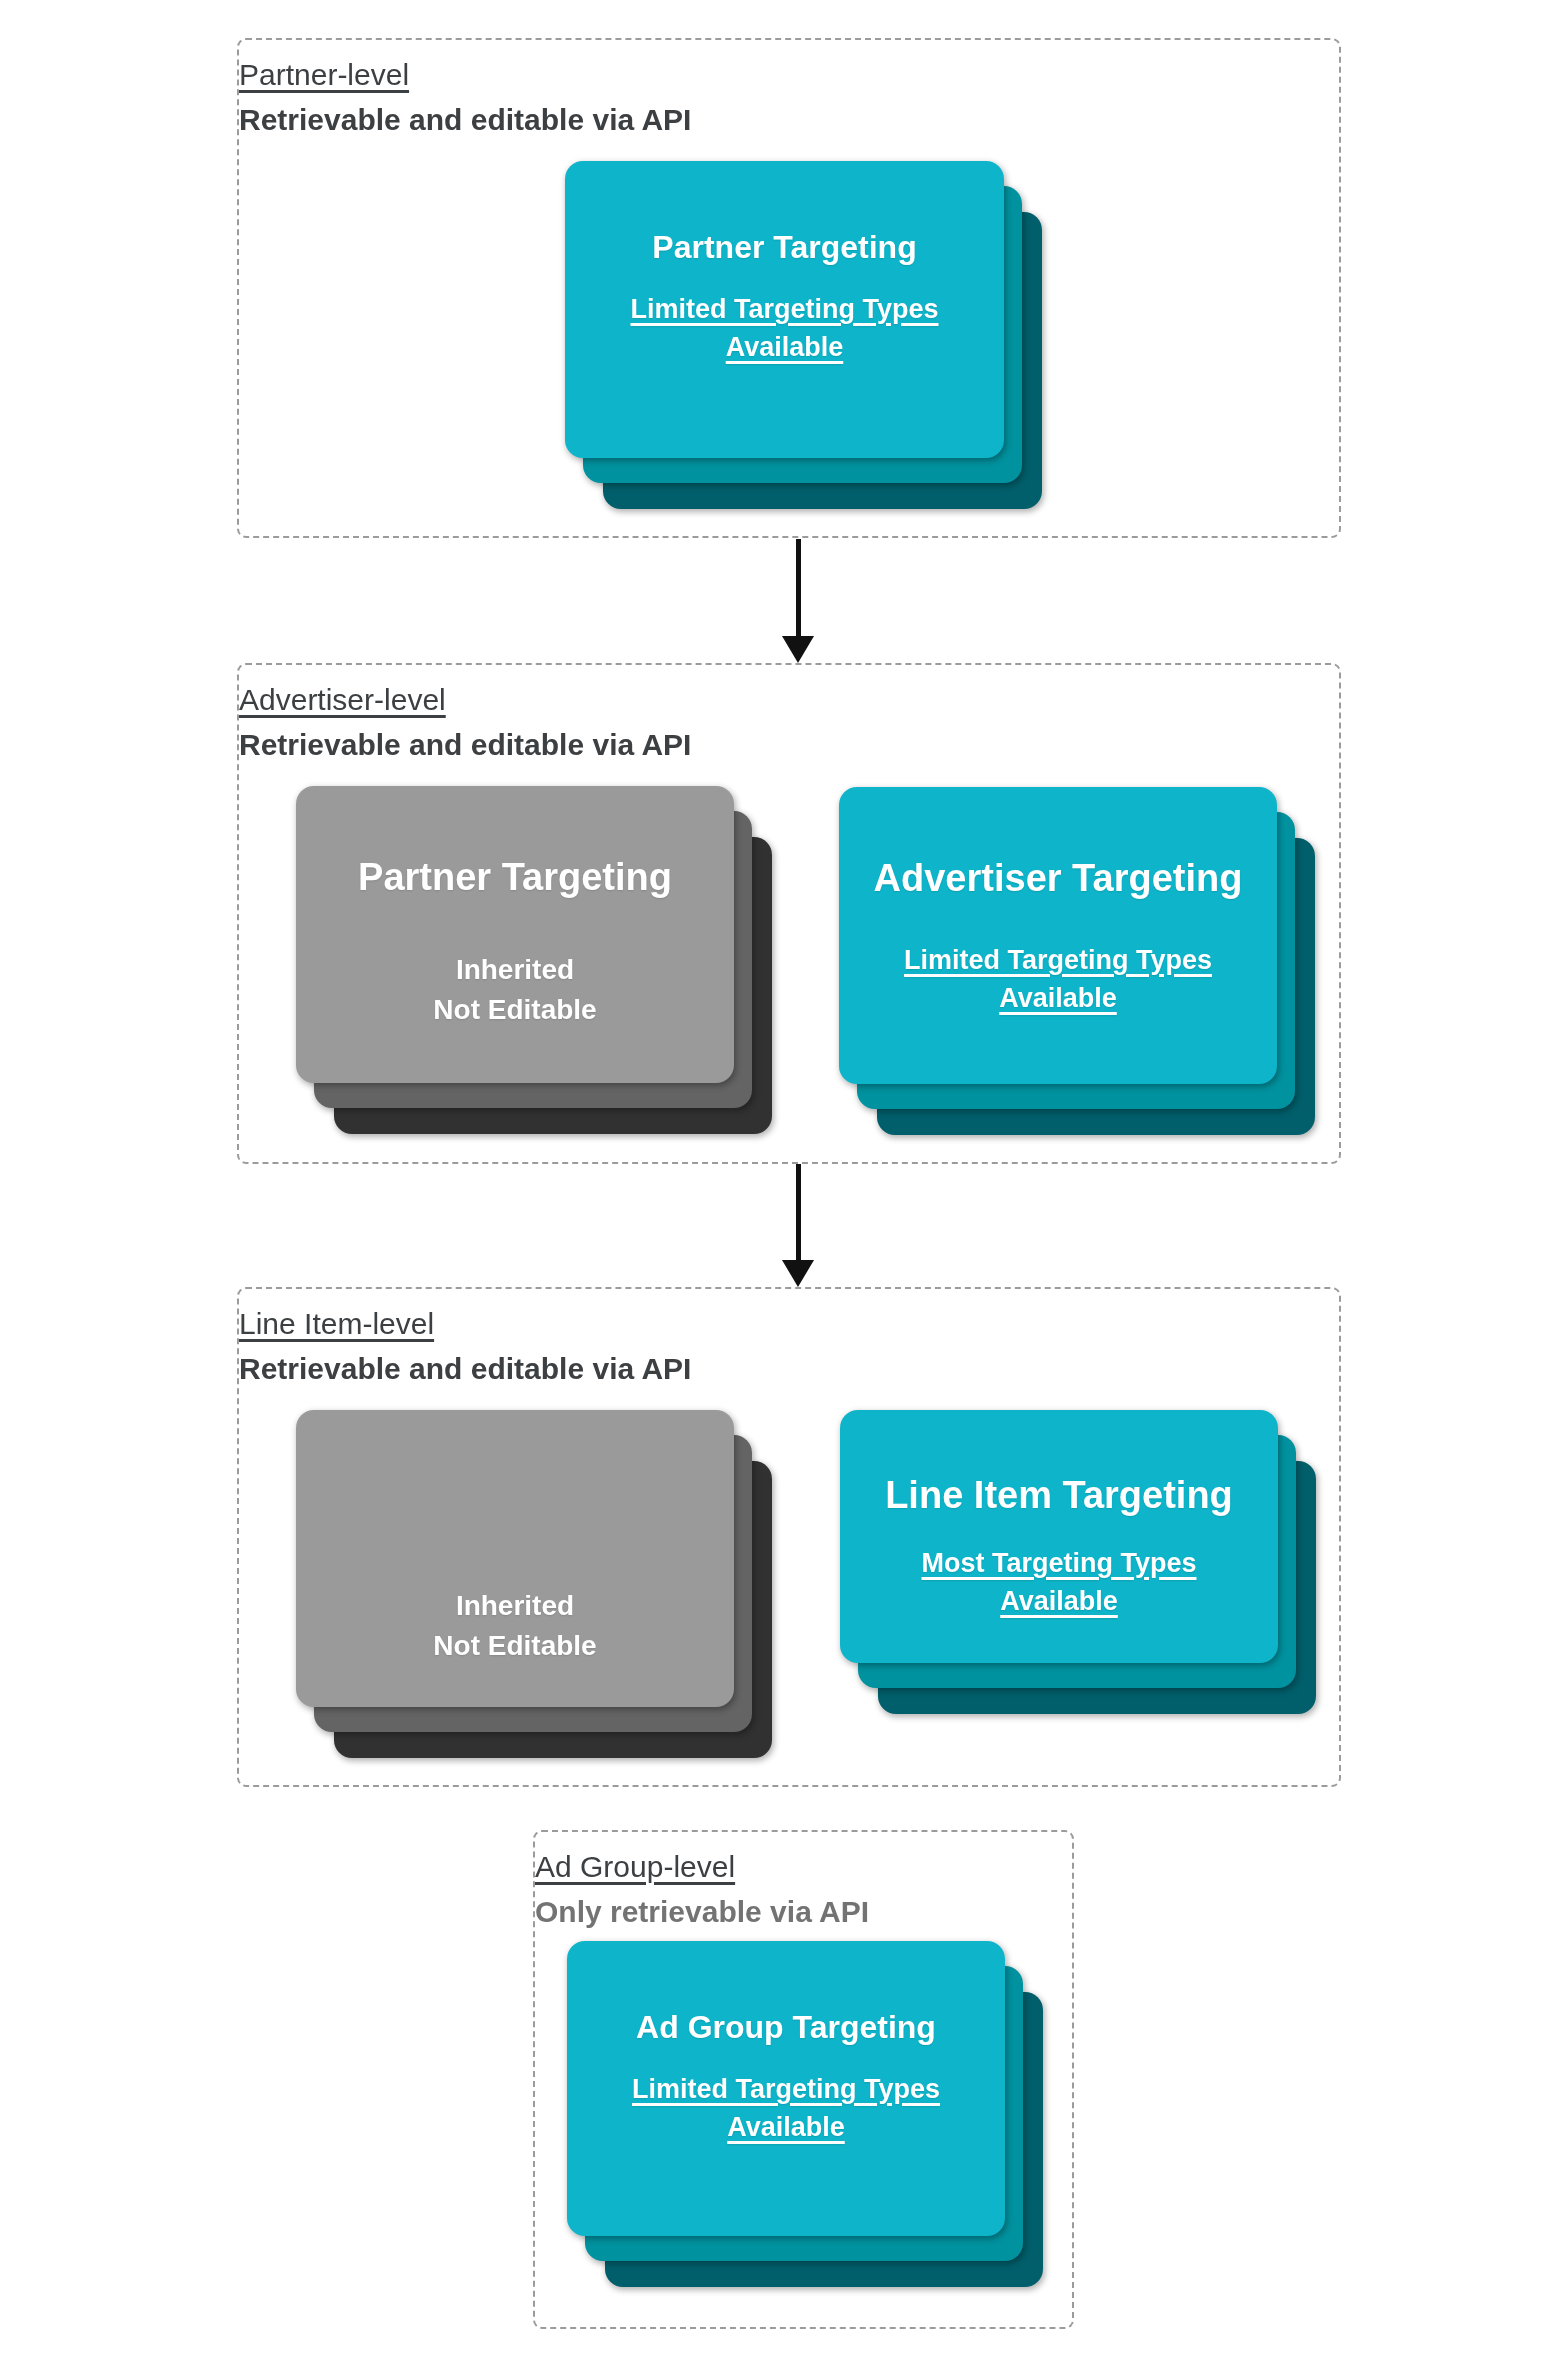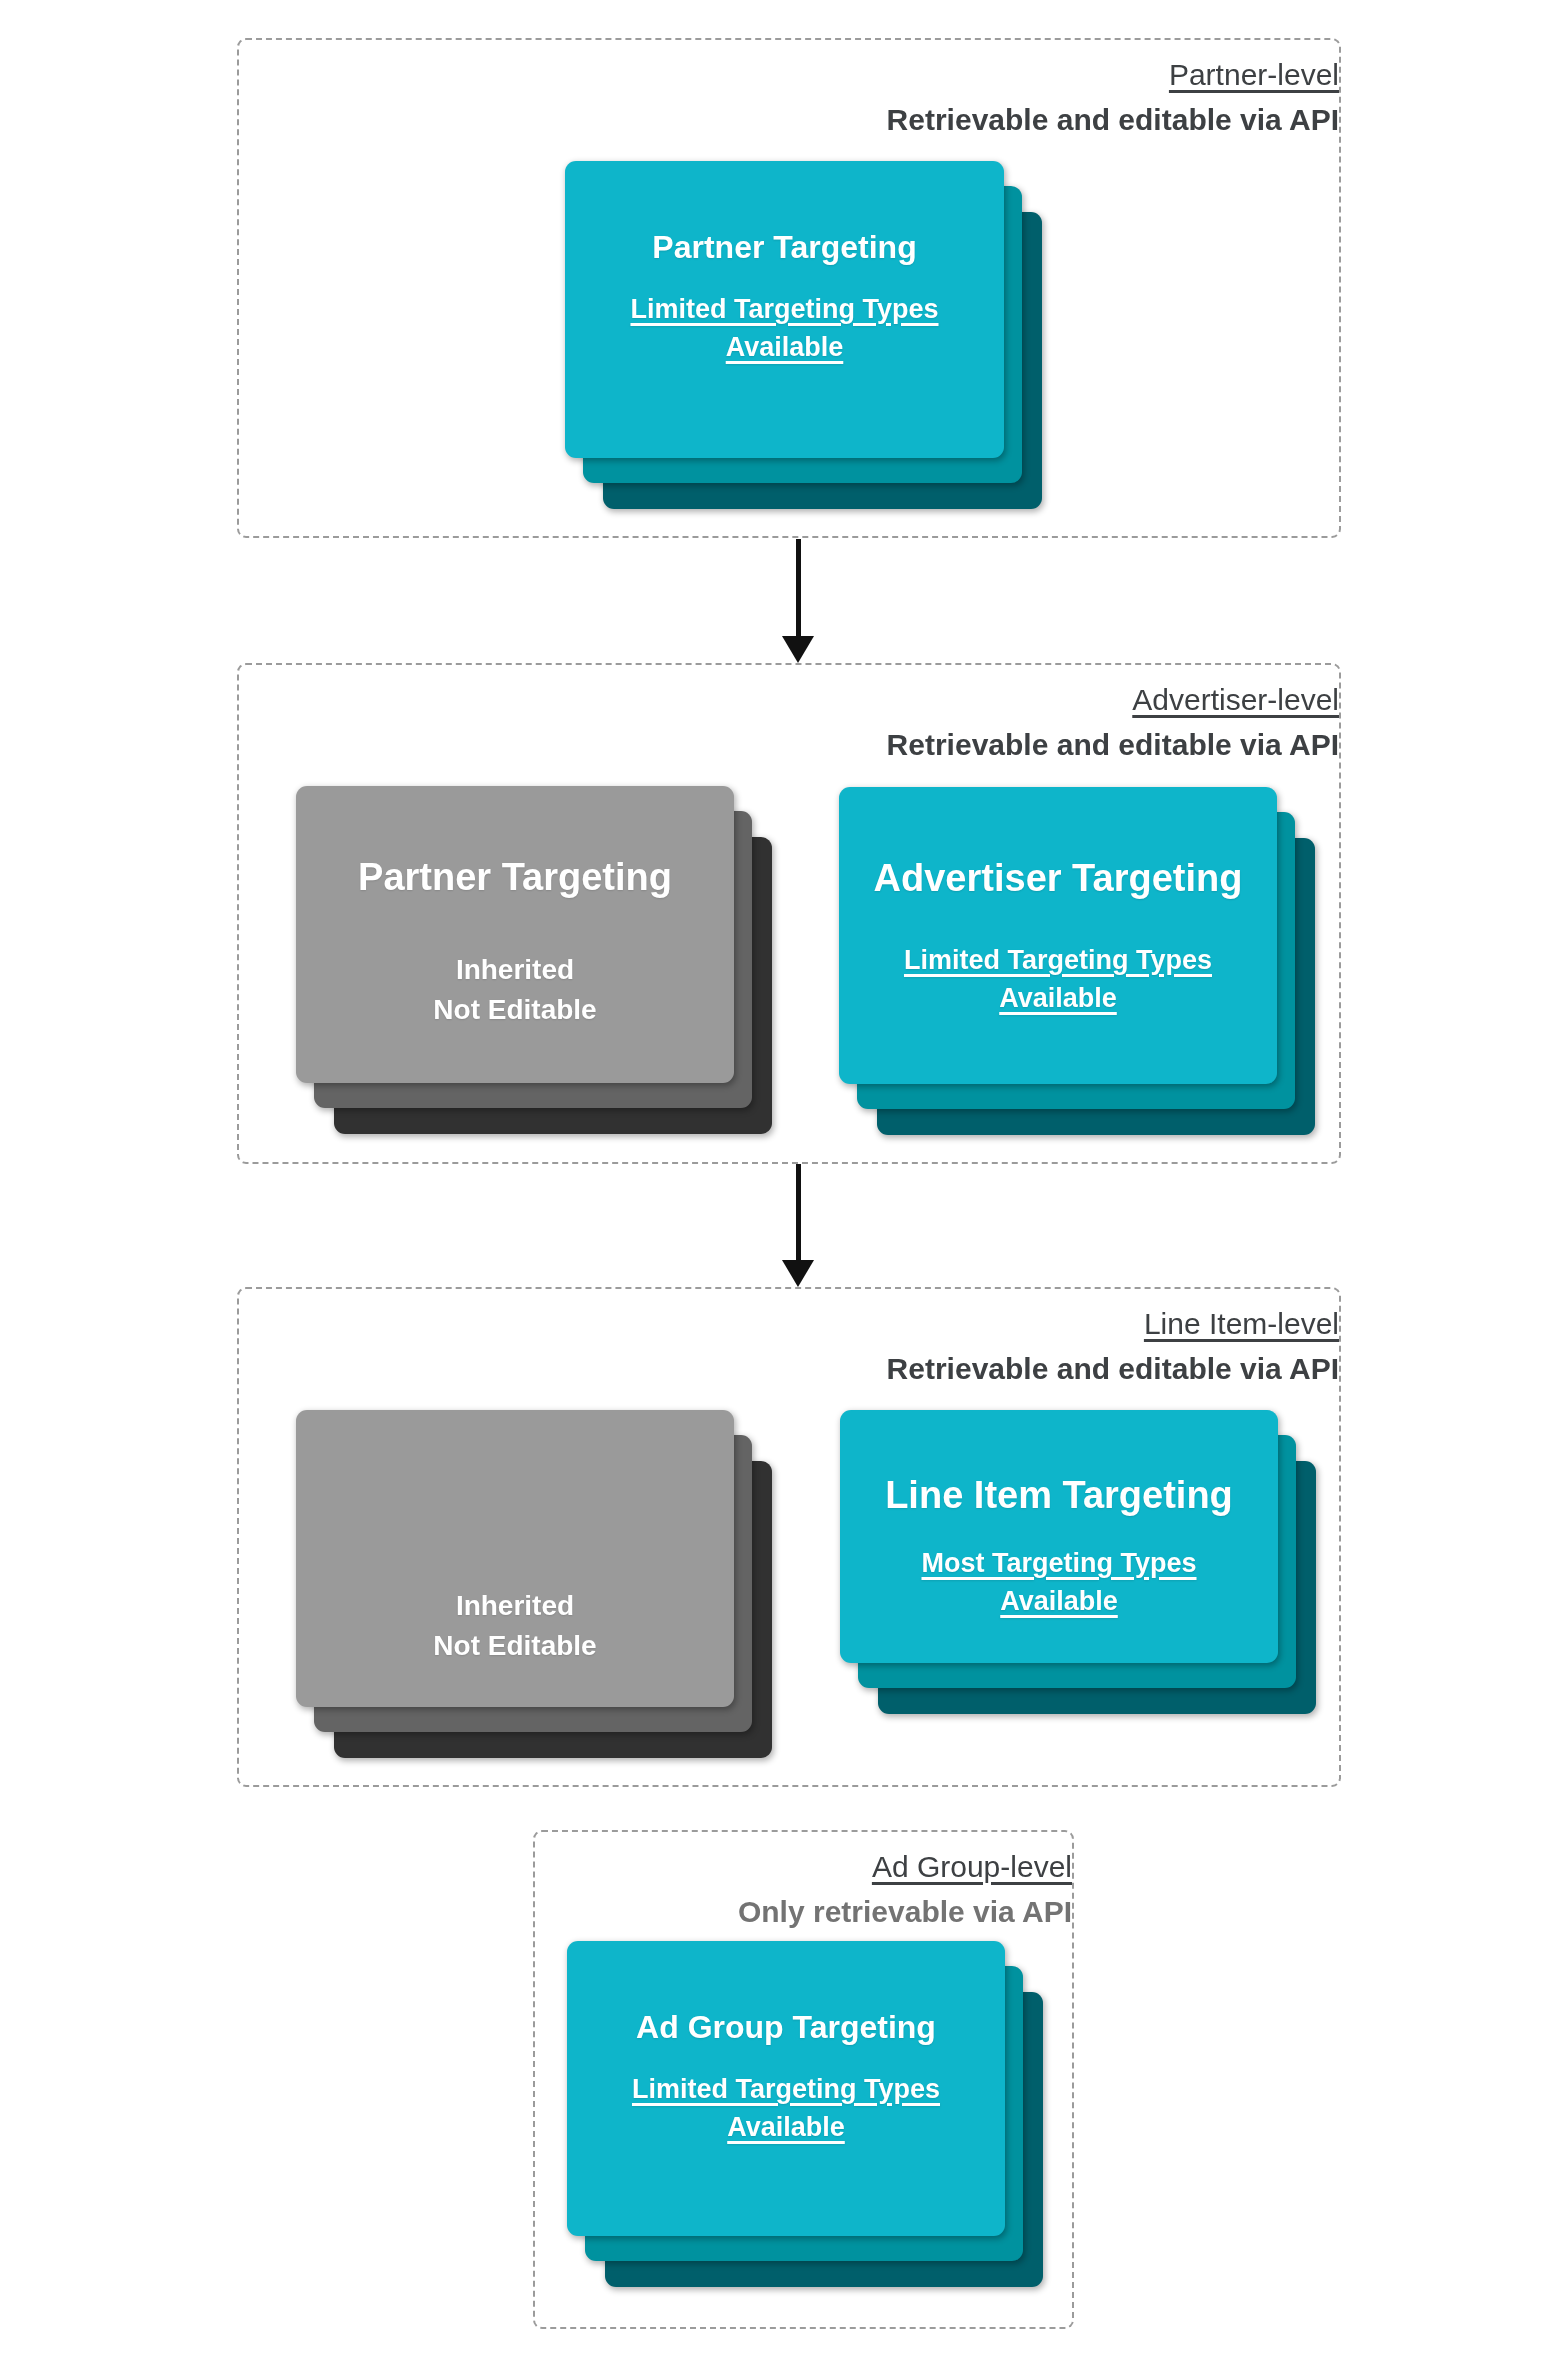--- a/index.html
+++ b/index.html
@@ -5,34 +5,34 @@
   html,body{margin:0;padding:0;background:#ffffff;}
   #page{
     position:relative;width:1567px;height:2366px;overflow:hidden;background:#ffffff;
     font-family:"Liberation Sans", sans-serif;
   }
   
   .level-box{
     position:absolute;box-sizing:border-box;
     border:2.7px dashed #9B9B9B;border-radius:9px;background:transparent;
   }
-  .sec-head{padding-top:15px;text-align:right;color:#3D4043;line-height:40px;}
+  .sec-head{padding-top:15px;text-align:left;color:#3D4043;line-height:40px;}
   .sec-title{font-size:30px;font-weight:400;text-decoration:underline;
     text-decoration-thickness:2.7px;text-underline-offset:5.4px;display:inline-block;}
   .sec-sub{font-size:30px;font-weight:700;display:block;}
   .sec-sub.red{color:#737373;}
   
   .arrow{position:absolute;}
   .arrow .shaft{position:absolute;background:#111111;}
   .arrow .head{position:absolute;width:0;height:0;
     border-left:16px solid transparent;border-right:16px solid transparent;
     border-top:27px solid #111111;}
   
   .stack{position:absolute;}
-  .layer{position:absolute;width:100%;height:100%;border-radius:11px;
+  .layer{position:absolute;width:100%;height:100%;border-radius:18px;
     box-shadow:1.8px 2.7px 6.3px rgba(0,0,0,0.30);}
   .layer.back{left:38px;top:51px;}
   .layer.mid{left:18px;top:25px;}
   .layer.front{left:0;top:0;z-index:2;}
   .teal .layer.back{background:#005F6B;}
   .teal .layer.mid{background:#00929F;}
   .teal .layer.front{background:#0EB5CA;}
   .gray .layer.back{background:#313131;}
   .gray .layer.mid{background:#646464;}
   .gray .layer.front{background:#9A9A9A;}

